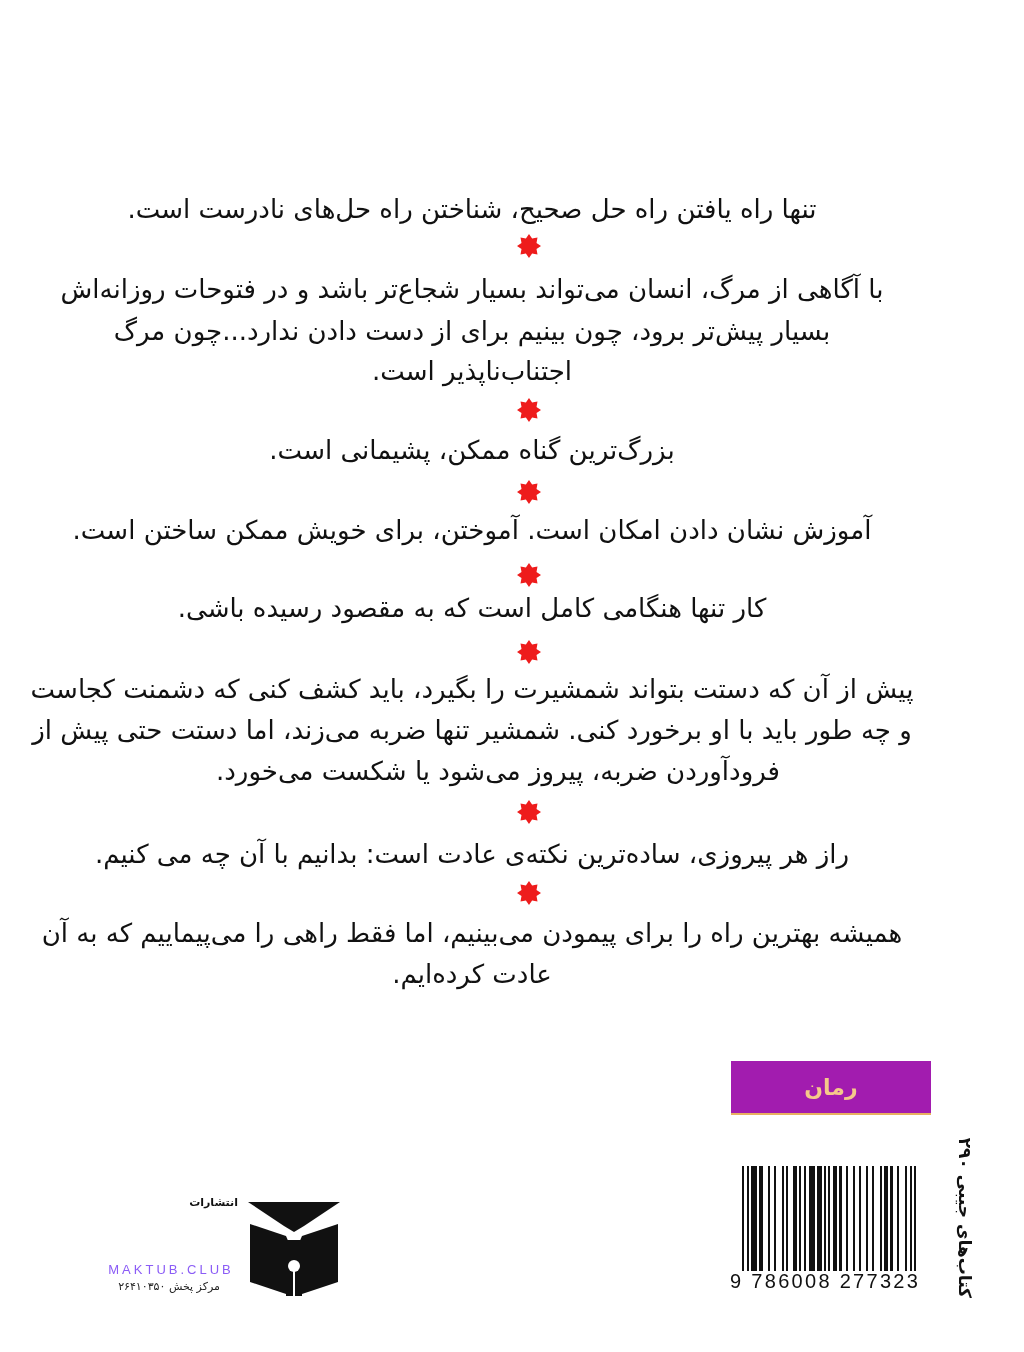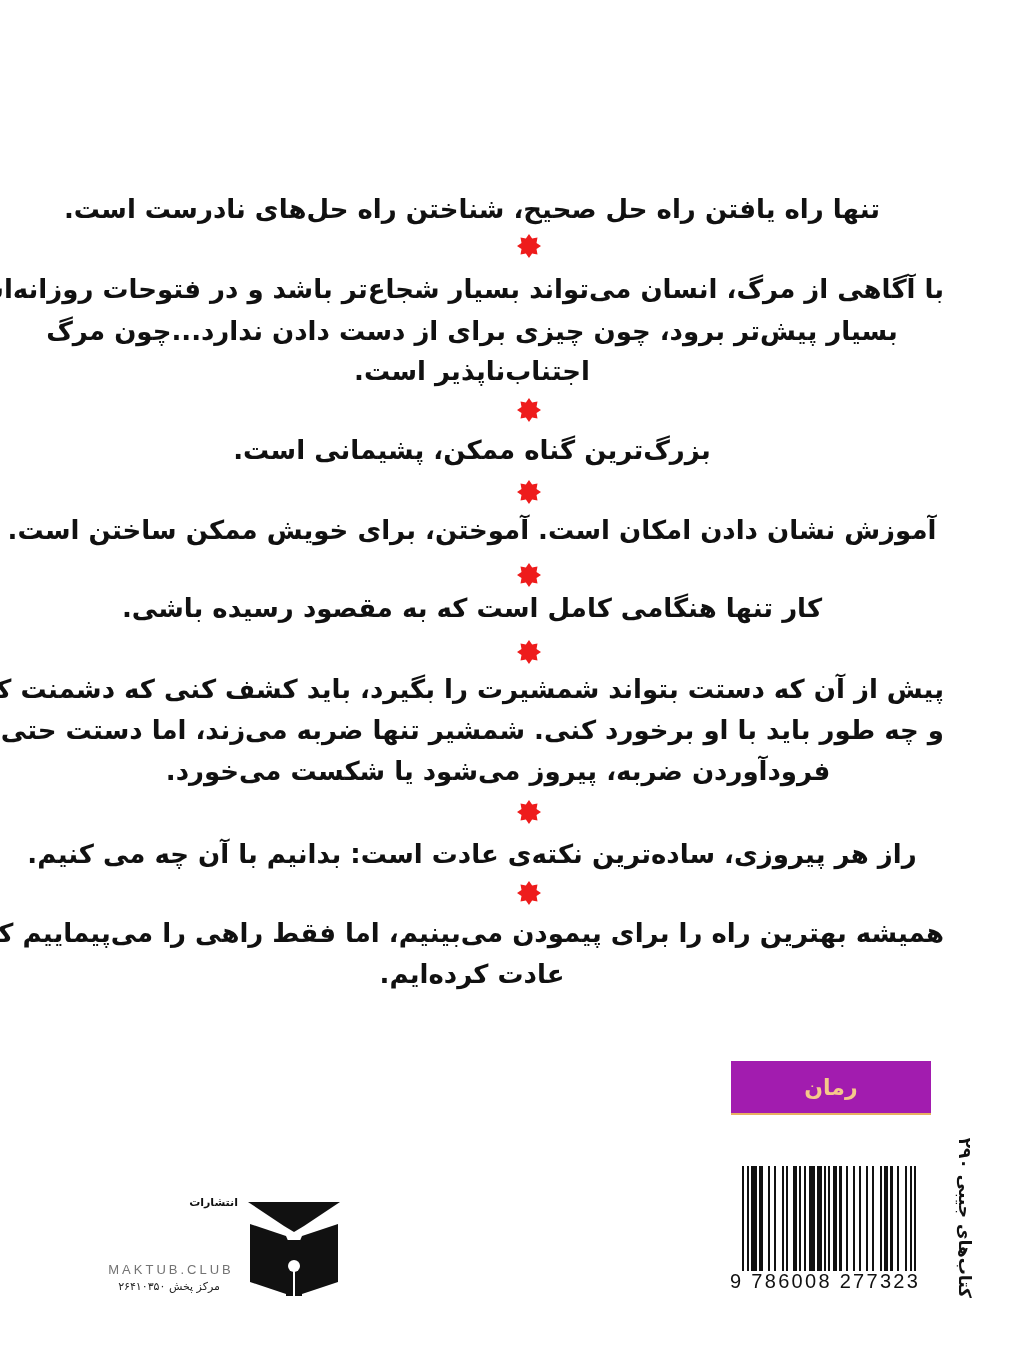--- a/index.html
+++ b/index.html
@@ -4,21 +4,21 @@
   <style>
     html, body { margin: 0; padding: 0; }
     body {
       width: 1024px; height: 1352px; background: #ffffff;
       position: relative; overflow: hidden;
       font-family: "DejaVu Sans", sans-serif; color: #111;
     }
     .line {
       position: absolute; left: 0; width: 944px;
       text-align: center; direction: rtl;
-      font-size: 26px; font-weight: bold; line-height: 1;
+      font-size: 26px; font-weight: normal; line-height: 1;
       white-space: nowrap;
     }
     .star {
       position: absolute; left: 517px; width: 24px; height: 24px;
     }
     .star svg { display: block; width: 24px; height: 24px; }
 
     .genre-box {
       position: absolute; left: 731px; top: 1061px; width: 200px; height: 52px;
       background: #a21caf; border-bottom: 2px solid #e8b060;
@@ -60,39 +60,39 @@
     .publisher-name .imprint {
       position: absolute; right: 4px; top: 0; font-size: 11px; font-weight: bold; direction: rtl;
     }
     .publisher-name .name {
       position: absolute; left: 0; top: 6px; width: 150px; text-align: center;
       font-size: 44px; font-weight: bold; direction: rtl; line-height: 1;
       font-family: "DejaVu Sans", sans-serif;
     }
     .website {
       position: absolute; left: 96px; top: 1262px; width: 150px; text-align: center;
-      font-family: "Liberation Sans", sans-serif; font-size: 13px; letter-spacing: 3px; color: #737373;
+      font-family: "Liberation Sans", sans-serif; font-size: 13px; letter-spacing: 3px; color: #8b5cf6;
     }
     .distribution {
       position: absolute; left: 92px; top: 1280px; width: 154px; text-align: center;
       font-size: 11px; direction: rtl; color: #222;
     }
   </style>
 </head>
 <body>
 
 <div class="line" style="top:196px;">تنها راه یافتن راه حل صحیح، شناختن راه حل‌های نادرست است.</div>
 <div class="star" style="top:234px;">
     <svg viewBox="0 0 24 24">
       <polygon points="12,0 15.1,4.5 20.5,3.5 19.5,8.9 24,12 19.5,15.1 20.5,20.5 15.1,19.5 12,24 8.9,19.5 3.5,20.5 4.5,15.1 0,12 4.5,8.9 3.5,3.5 8.9,4.5" fill="#ee1c1c"></polygon>
     </svg>
   </div>
 
 <div class="line" style="top:276px;">با آگاهی از مرگ، انسان می‌تواند بسیار شجاع‌تر  باشد و در فتوحات روزانه‌اش</div>
-<div class="line" style="top:318px;">بسیار پیش‌تر برود، چون چیزی برای از دست دادن ندارد...چون مرگ</div>
+<div class="line" style="top:318px;">بسیار پیش‌تر برود، چون بینیم برای از دست دادن ندارد...چون مرگ</div>
 <div class="line" style="top:358px;">اجتناب‌ناپذیر  است.</div>
 <div class="star" style="top:398px;">
     <svg viewBox="0 0 24 24">
       <polygon points="12,0 15.1,4.5 20.5,3.5 19.5,8.9 24,12 19.5,15.1 20.5,20.5 15.1,19.5 12,24 8.9,19.5 3.5,20.5 4.5,15.1 0,12 4.5,8.9 3.5,3.5 8.9,4.5" fill="#ee1c1c"></polygon>
     </svg>
   </div>
 
 <div class="line" style="top:437px;">بزرگ‌ترین گناه ممکن، پشیمانی است.</div>
 <div class="star" style="top:480px;">
     <svg viewBox="0 0 24 24">

